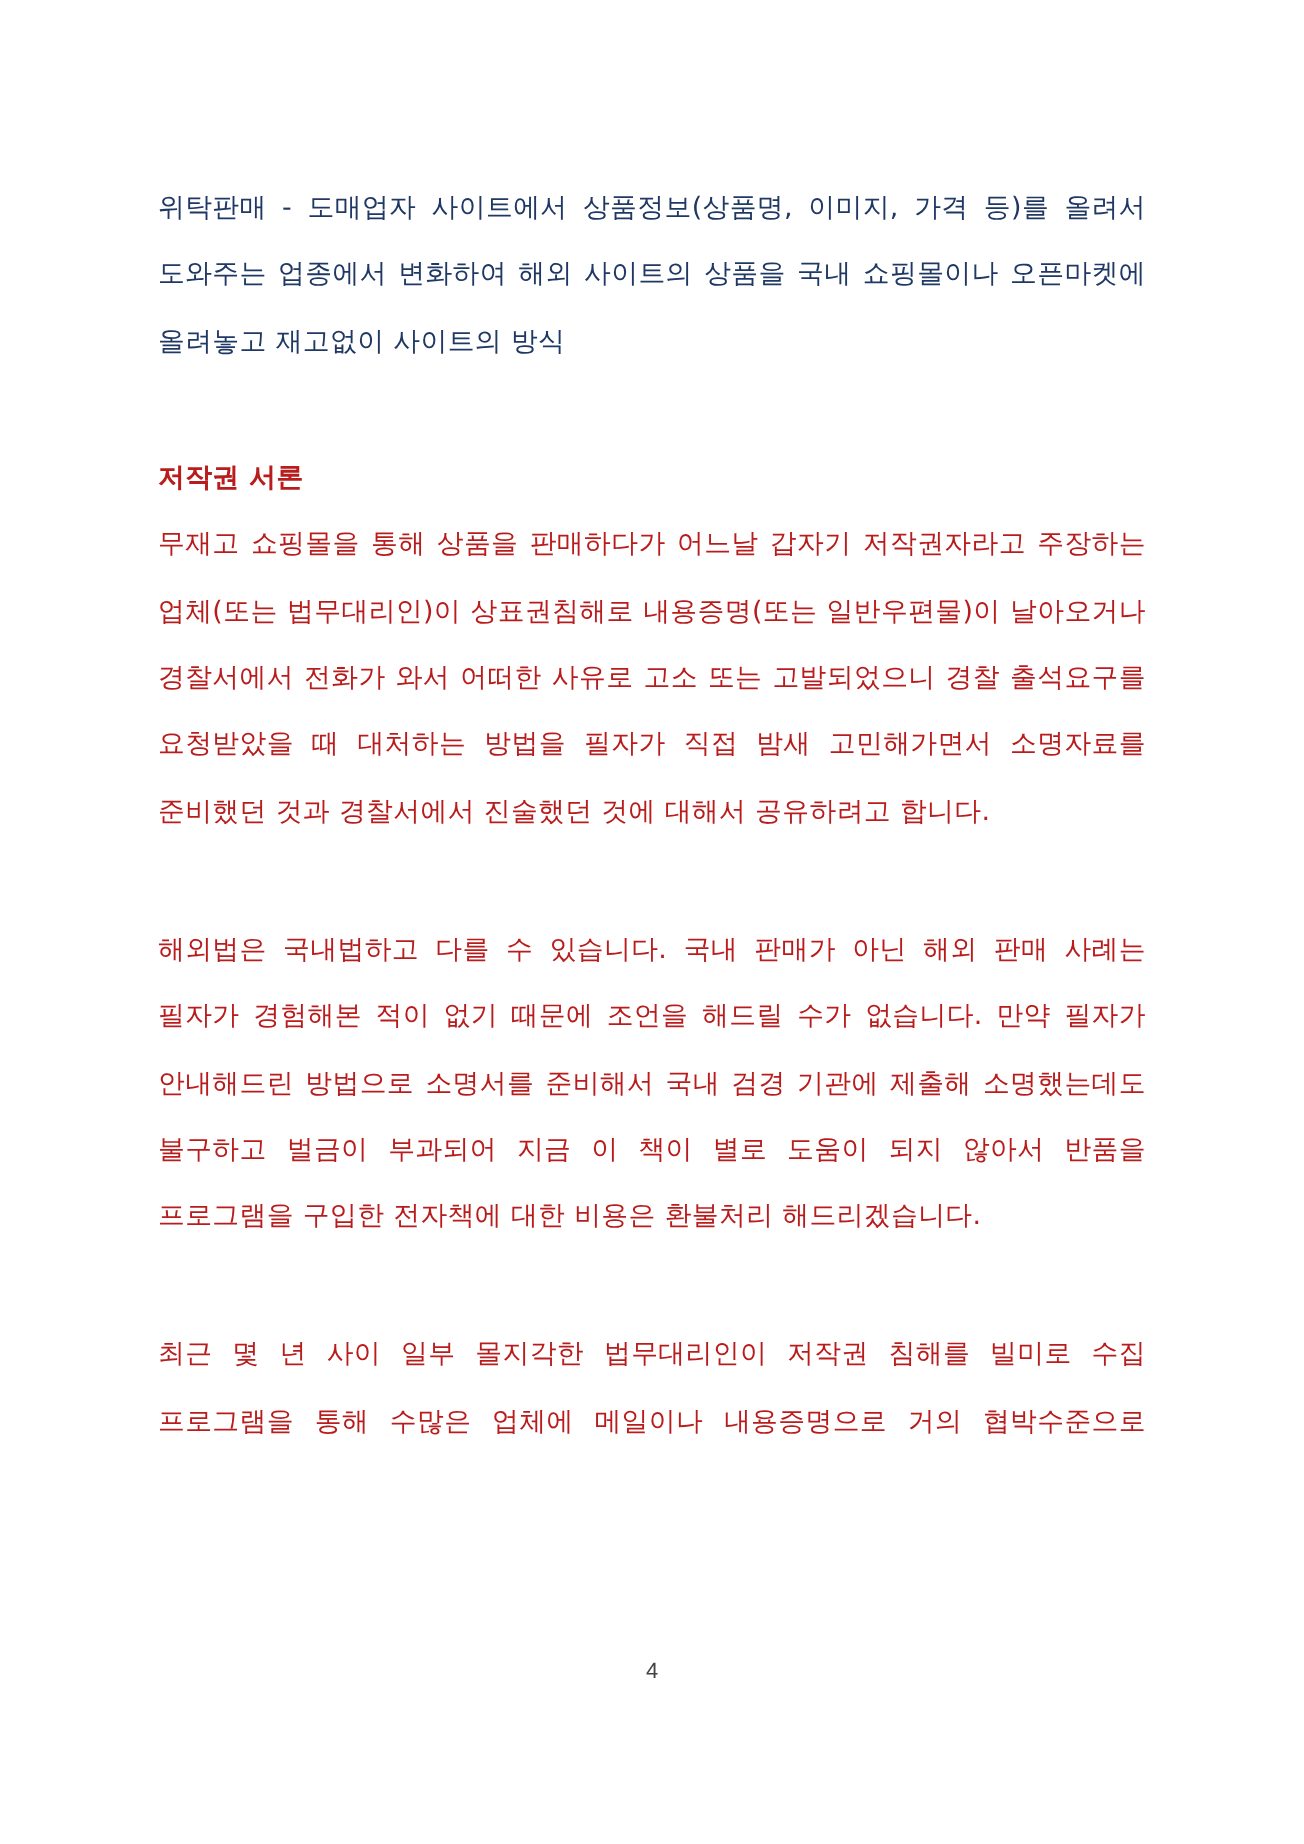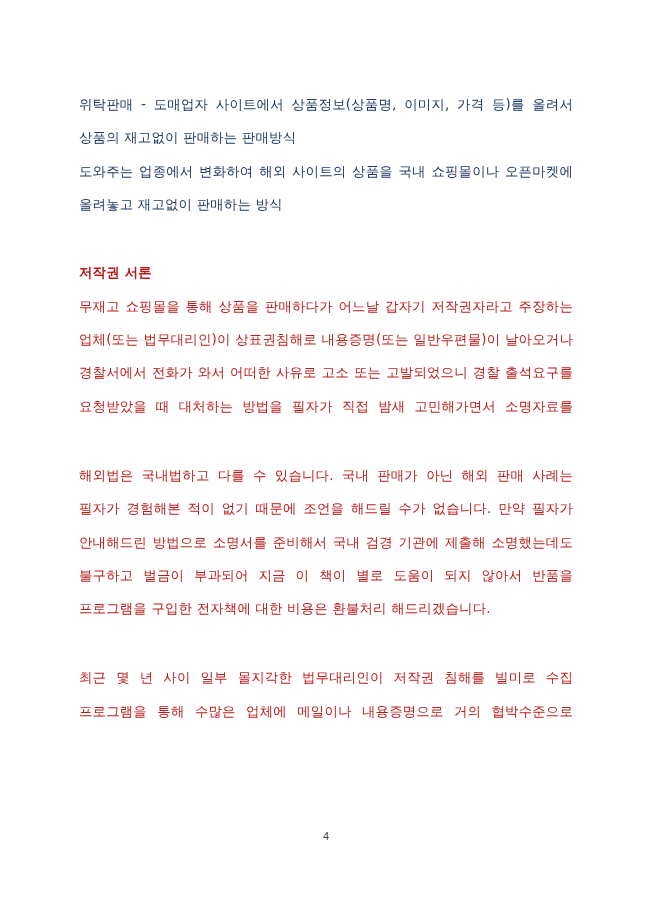--- a/index.html
+++ b/index.html
@@ -23,37 +23,37 @@
     }
   </style>
 </head>
 <body>
 
 <div class="page">
   <div class="content">
 
     <div class="blue">
       <div class="line">위탁판매 - 도매업자 사이트에서 상품정보(상품명, 이미지, 가격 등)를 올려서</div>
-      <div class="line last">상품의 재고없이 판매하는 판매방식</div>
     </div>
 
     <div class="blue">
       <div class="line">도와주는 업종에서 변화하여 해외 사이트의 상품을 국내 쇼핑몰이나 오픈마켓에</div>
-      <div class="line last">올려놓고 재고없이 판매하는 방식</div>
+      <div class="line last">올려놓고 재고없이 사이트의 방식</div>
     </div>
 
     <div class="gap"></div>
 
     <div class="line last dark bold" style="margin-top:2px;">저작권 서론</div>
 
     <div class="dark">
       <div class="line">무재고 쇼핑몰을 통해 상품을 판매하다가 어느날 갑자기 저작권자라고 주장하는</div>
       <div class="line">업체(또는 법무대리인)이 상표권침해로 내용증명(또는 일반우편물)이 날아오거나</div>
       <div class="line">경찰서에서 전화가 와서 어떠한 사유로 고소 또는 고발되었으니 경찰 출석요구를</div>
       <div class="line">요청받았을 때 대처하는 방법을 필자가 직접 밤새 고민해가면서 소명자료를</div>
+      <div class="line last">준비했던 것과 경찰서에서 진술했던 것에 대해서 공유하려고 합니다.</div>
     </div>
 
     <div class="gap-sm"></div>
 
     <div class="dark">
       <div class="line">해외법은 국내법하고 다를 수 있습니다. 국내 판매가 아닌 해외 판매 사례는</div>
       <div class="line">필자가 경험해본 적이 없기 때문에 조언을 해드릴 수가 없습니다. 만약 필자가</div>
       <div class="line">안내해드린 방법으로 소명서를 준비해서 국내 검경 기관에 제출해 소명했는데도</div>
       <div class="line">불구하고 벌금이 부과되어 지금 이 책이 별로 도움이 되지 않아서 반품을</div>
       <div class="line last">프로그램을 구입한 전자책에 대한 비용은 환불처리 해드리겠습니다.</div>

